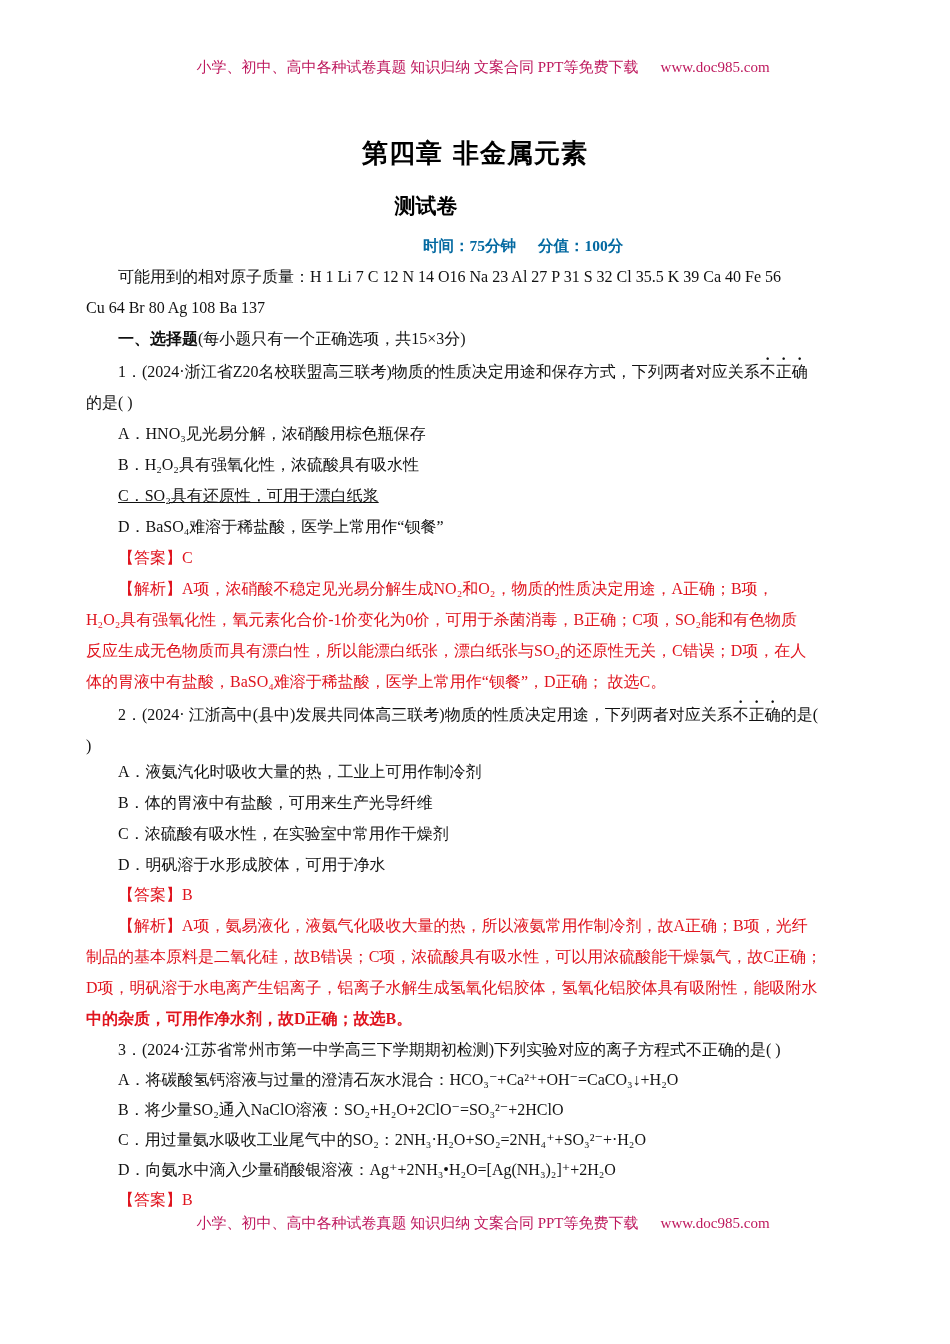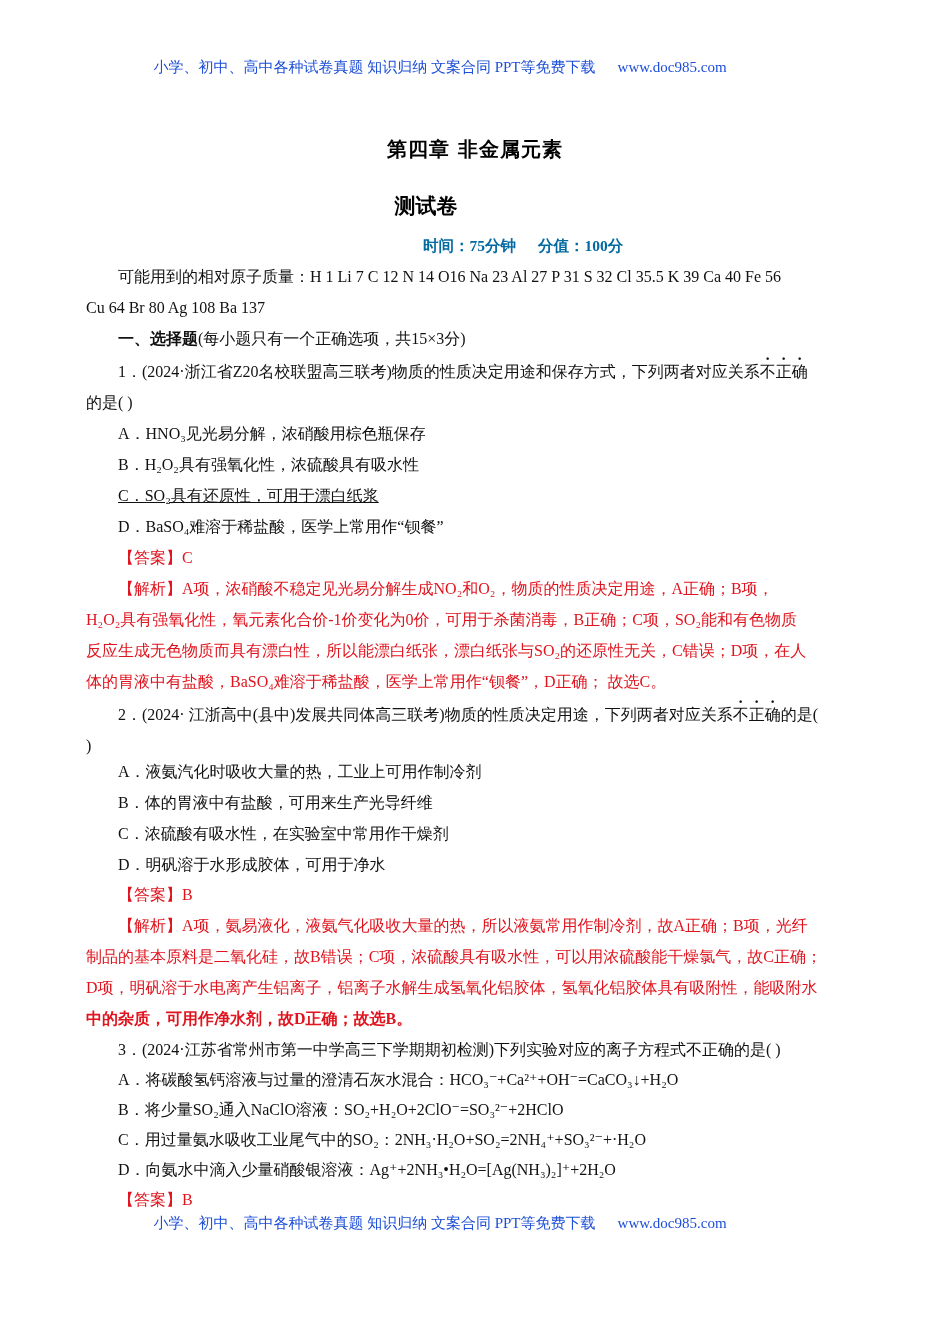--- a/index.html
+++ b/index.html
@@ -1,20 +1,20 @@
 <!DOCTYPE html>
 <html><head>
   <meta charset="utf-8">
   <style>
     html, body { margin: 0; padding: 0; background: #ffffff; }
     body { width: 950px; height: 1344px; position: relative; overflow: hidden;
            font-family: "Liberation Serif", "DejaVu Serif", serif; color: #111; }
-    .hdr { position: absolute; left: 0; width: 880px; text-align: center; font-size: 15px; color: #1d4ed8; }
+    .hdr { position: absolute; left: 0; width: 880px; text-align: center; font-size: 15px; color: #be185d; padding-left: 43px; }
     .hdr .url { margin-left: 22px; }
-    .title { position: absolute; left: 0; width: 950px; text-align: center; font-family: "DejaVu Sans", sans-serif; font-weight: bold; font-size: 20px; letter-spacing: 1px; color: #000; }
+    .title { position: absolute; left: 0; width: 950px; text-align: center; font-family: "DejaVu Sans", sans-serif; font-weight: bold; font-size: 26px; letter-spacing: 1px; color: #000; }
     .subtitle { position: absolute; left: 0; width: 852px; text-align: center; font-family: "DejaVu Sans", sans-serif; font-weight: bold; font-size: 21px; color: #000; }
     .meta { position: absolute; left: 0; width: 950px; text-align: center; font-size: 15.5px; font-weight: bold; color: #0369a1; padding-left: 48px; }
     .meta .gap { display: inline-block; width: 22px; }
     .line { position: absolute; font-size: 16px; line-height: 20px; white-space: nowrap; }
     .red { color: #e0141e; }
     .bold { font-weight: bold; }
     .dot { position: relative; display: inline-block; }
     .dot::after { content: "·"; position: absolute; top: -13px; left: 50%; transform: translateX(-50%); font-weight: bold; font-size: 16px; }
   </style>
 </head>

